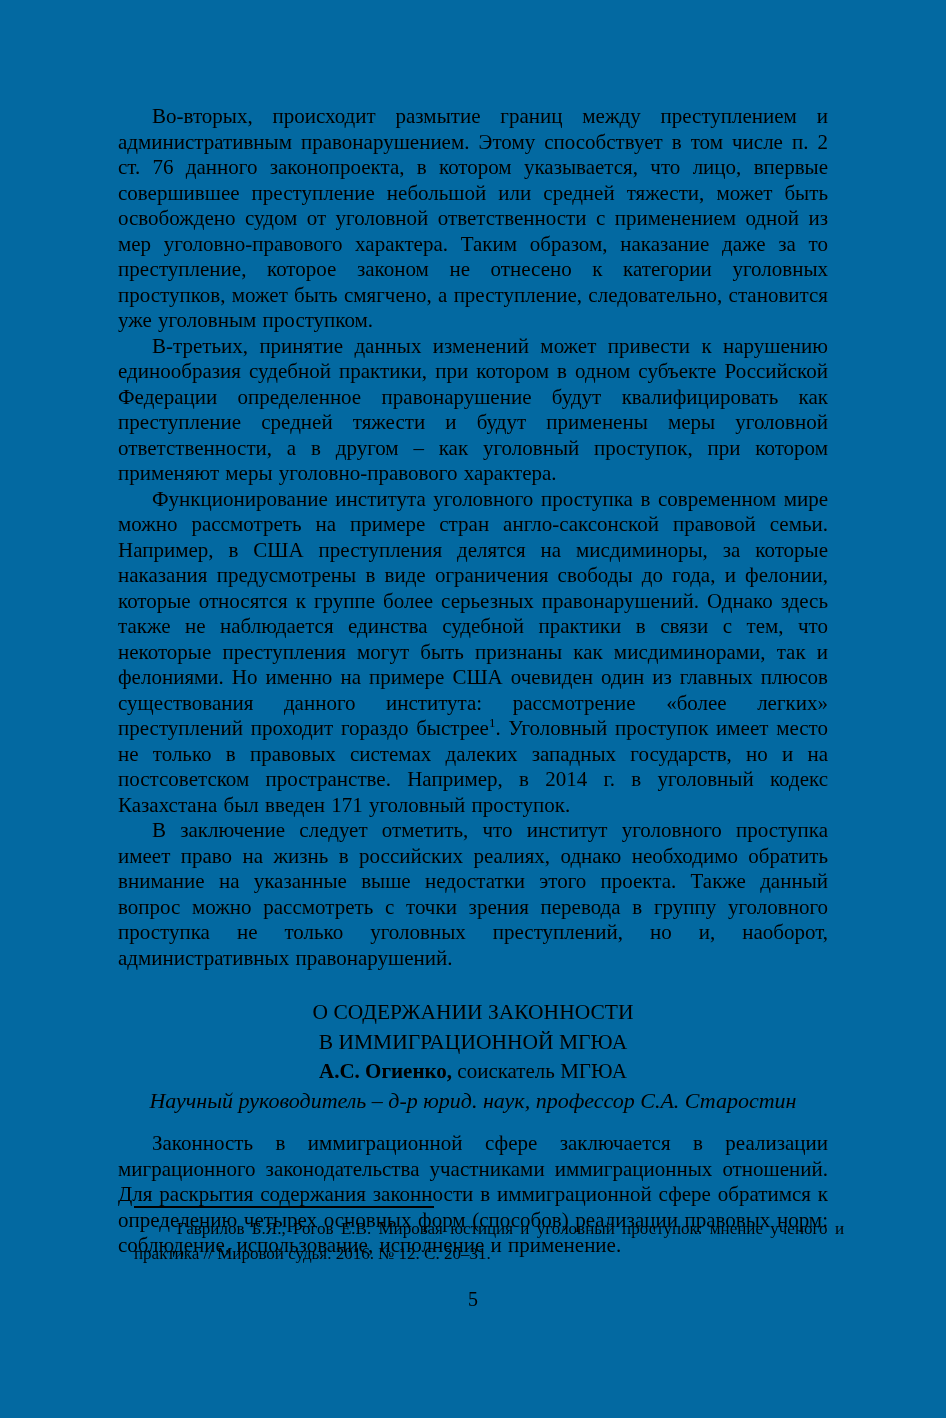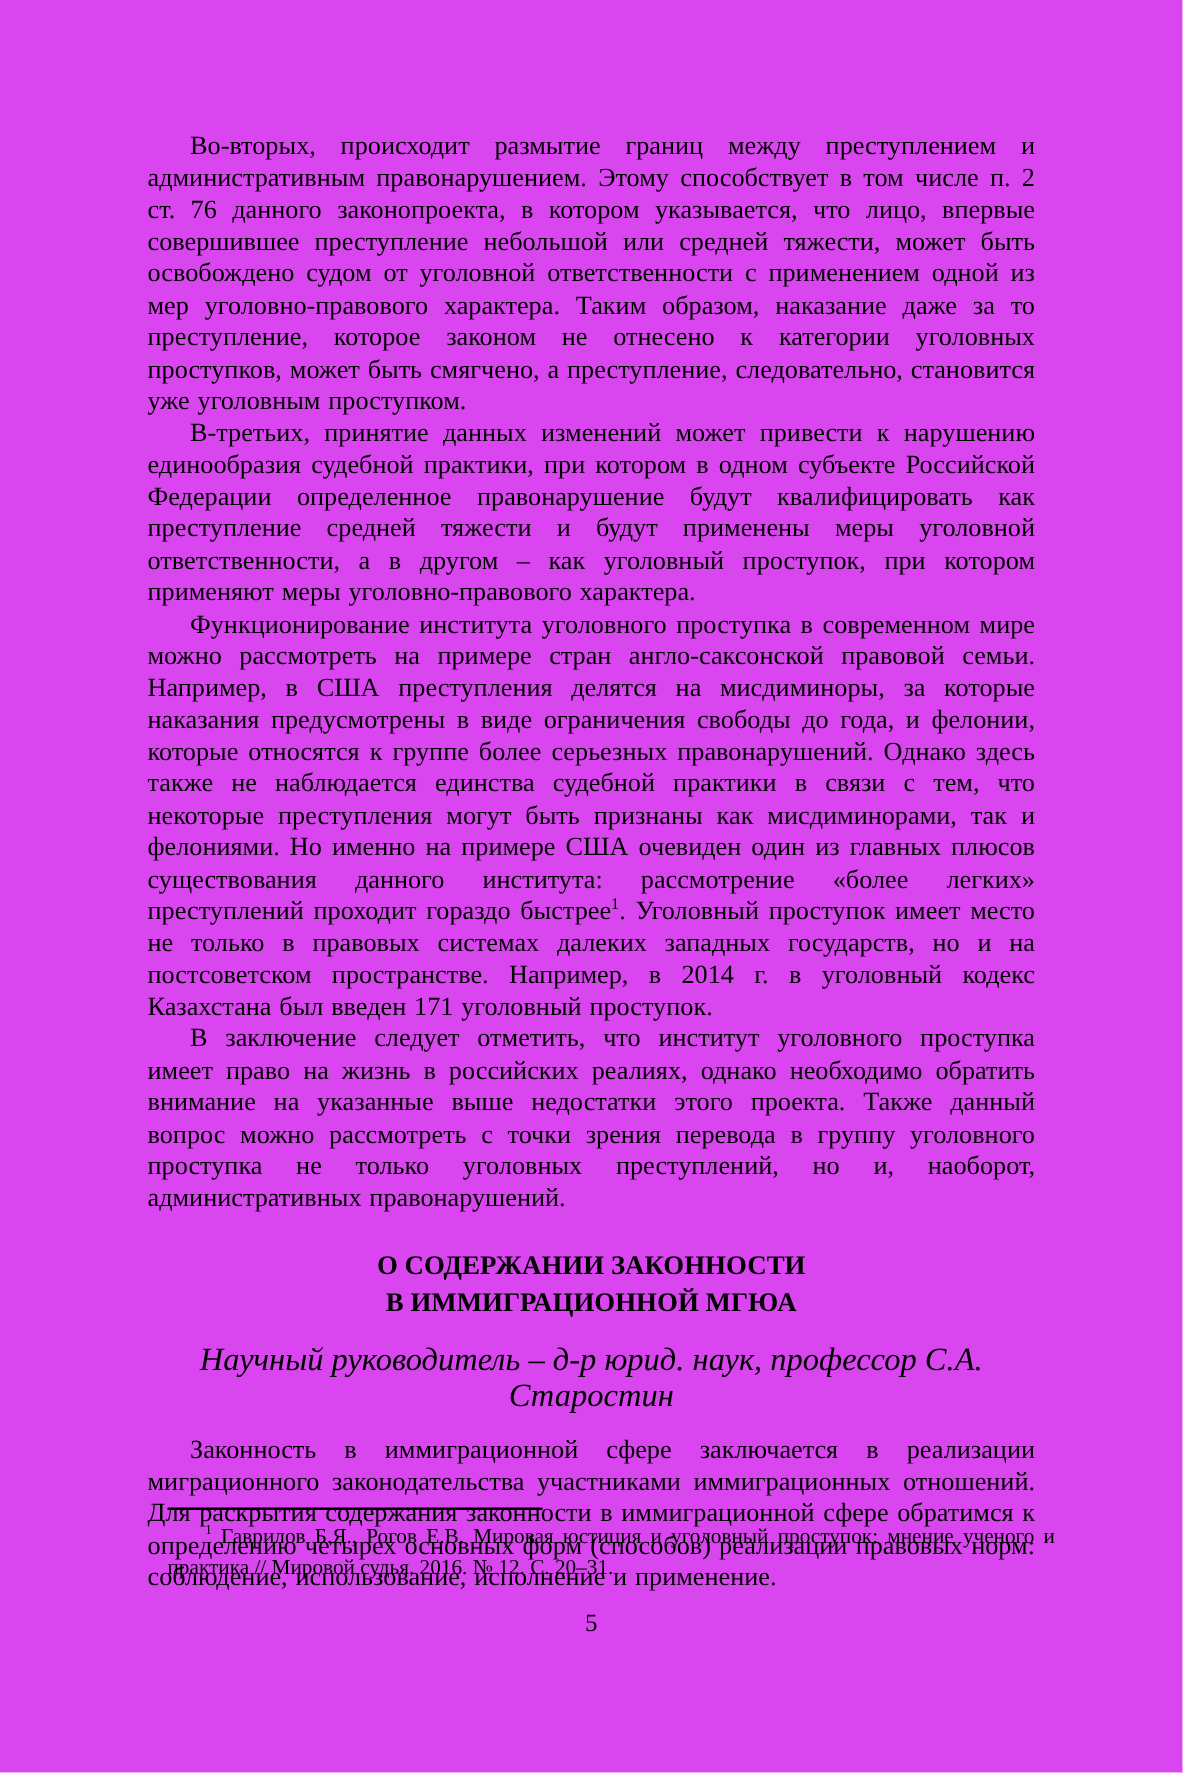--- a/index.html
+++ b/index.html
@@ -4,21 +4,21 @@
 <style>
   html, body {
     margin: 0;
     padding: 0;
     background: #ffffff;
   }
   .page {
     position: relative;
     width: 946px;
     height: 1418px;
-    background: #d946ef;
+    background: #0369a1;
     font-family: "Liberation Serif", serif;
     color: #000000;
     overflow: hidden;
   }
   .content {
     position: absolute;
     left: 118px;
     top: 104px;
     width: 710px;
   }
@@ -28,41 +28,41 @@
     line-height: 25.5px;
     text-align: justify;
     text-indent: 34px;
     word-spacing: 1px;
   }
   .body-p sup {
     font-size: 13px;
     line-height: 0;
   }
   .section-title {
-    margin: 26px 0 16px 0;
+    margin: 26px 0 0 0;
     text-align: center;
-    font-weight: bold;
+    font-weight: normal;
     font-size: 21.5px;
     line-height: 30px;
     text-indent: 0;
   }
   .author-line {
     margin: 0;
     text-align: center;
     font-size: 21px;
     line-height: 29px;
   }
   .author-name {
     font-weight: bold;
   }
   .supervisor-line {
     margin: 0 0 16px 0;
     text-align: center;
     font-style: italic;
-    font-size: 26px;
+    font-size: 22px;
     line-height: 29px;
   }
   .footnote-block {
     position: absolute;
     left: 134px;
     top: 1206px;
     width: 710px;
   }
   .footnote-rule {
     width: 300px;
@@ -101,20 +101,21 @@
     <p class="body-p">Во-вторых, происходит размытие границ между преступлением и административным правонарушением. Этому способствует в том числе п. 2 ст. 76 данного законопроекта, в котором указывается, что лицо, впервые совершившее преступление небольшой или средней тяжести, может быть освобождено судом от уголовной ответственности с применением одной из мер уголовно-правового характера. Таким образом, наказание даже за то преступление, которое законом не отнесено к категории уголовных проступков, может быть смягчено, а преступление, следовательно, становится уже уголовным проступком.</p>
 
     <p class="body-p">В-третьих, принятие данных изменений может привести к нарушению единообразия судебной практики, при котором в одном субъекте Российской Федерации определенное правонарушение будут квалифицировать как преступление средней тяжести и будут применены меры уголовной ответственности, а в другом – как уголовный проступок, при котором применяют меры уголовно-правового характера.</p>
 
     <p class="body-p"><span>Функционирование института уголовного проступка в современном мире можно рассмотреть на примере стран англо-саксонской правовой семьи. Например, в США преступления делятся на мисдиминоры, за которые наказания предусмотрены в виде ограничения свободы до года, и фелонии, которые относятся к группе более серьезных правонарушений. Однако здесь также не наблюдается единства судебной практики в связи с тем, что некоторые преступления могут быть признаны как мисдиминорами, так и фелониями. Но именно на примере США очевиден один из главных плюсов существования данного института: рассмотрение «более легких» преступлений проходит гораздо быстрее</span><sup>1</sup><span>. Уголовный проступок имеет место не только в правовых системах далеких западных государств, но и на постсоветском пространстве. Например, в 2014 г. в уголовный кодекс Казахстана был введен 171 уголовный проступок.</span></p>
 
     <p class="body-p">В заключение следует отметить, что институт уголовного проступка имеет право на жизнь в российских реалиях, однако необходимо обратить внимание на указанные выше недостатки этого проекта. Также данный вопрос можно рассмотреть с точки зрения перевода в группу уголовного проступка не только уголовных преступлений, но и, наоборот, административных правонарушений.</p>
 
     <h2 class="section-title"><span>О СОДЕРЖАНИИ ЗАКОННОСТИ</span><br><span>В ИММИГРАЦИОННОЙ МГЮА</span></h2>
 
+    <p class="author-line"><span class="author-name">А.С. Огиенко,</span><span> соискатель МГЮА</span></p>
 
     <p class="supervisor-line">Научный руководитель – д-р юрид. наук, профессор С.А. Старостин</p>
 
     <p class="body-p">Законность в иммиграционной сфере заключается в реализации миграционного законодательства участниками иммиграционных отношений. Для раскрытия содержания законности в иммиграционной сфере обратимся к определению четырех основных форм (способов) реализации правовых норм: соблюдение, использование, исполнение и применение.</p>
 
   </div>
 
   <div class="footnote-block">
     <hr class="footnote-rule">
     <p class="footnote-text"><sup>1</sup><span> Гаврилов Б.Я., Рогов Е.В. Мировая юстиция и уголовный проступок: мнение ученого и практика // Мировой судья. 2016. № 12. С. 20–31.</span></p>

